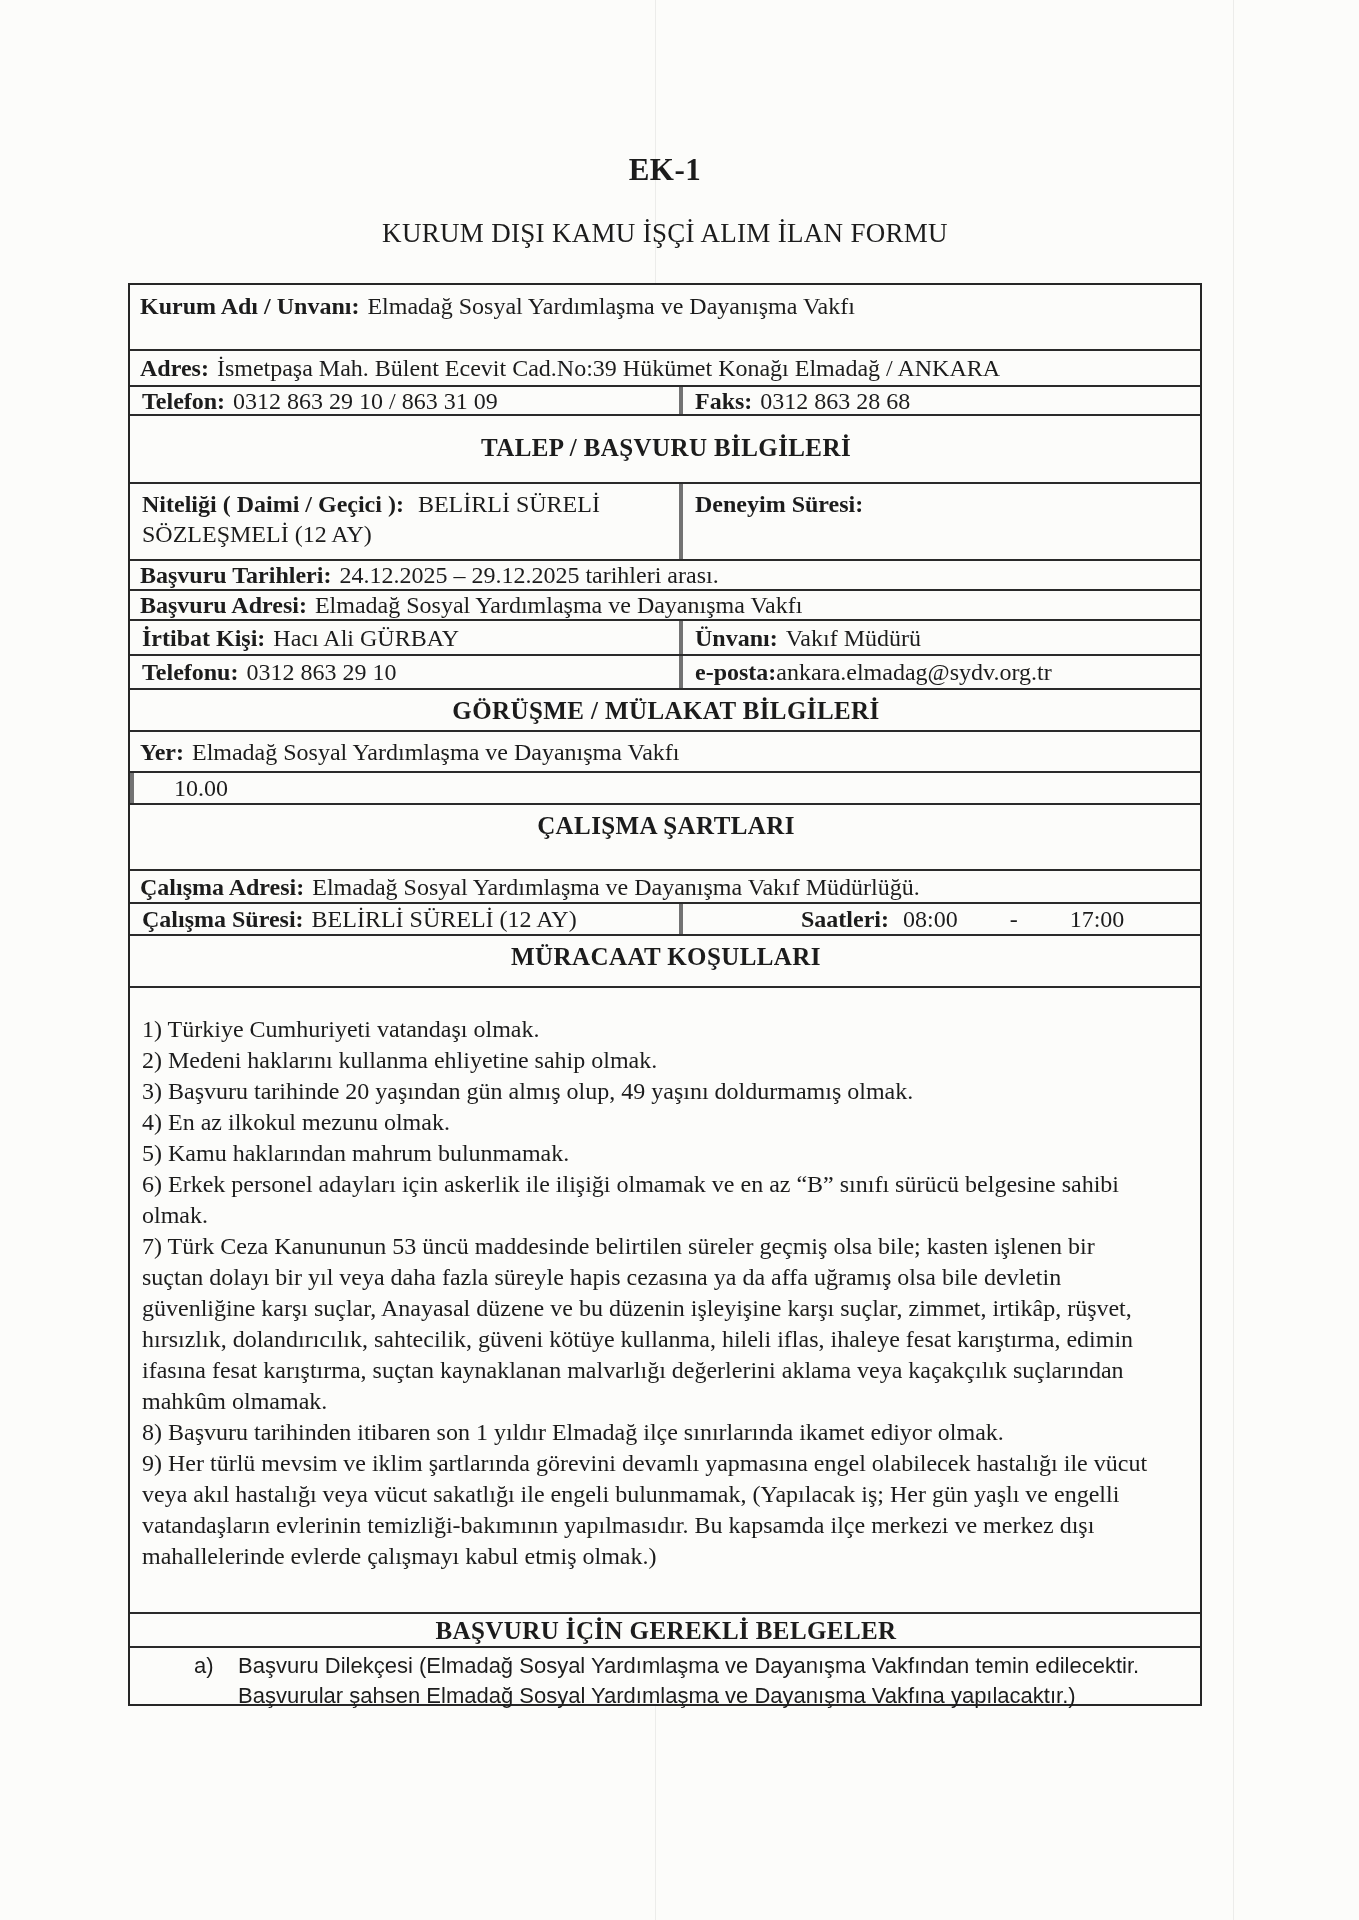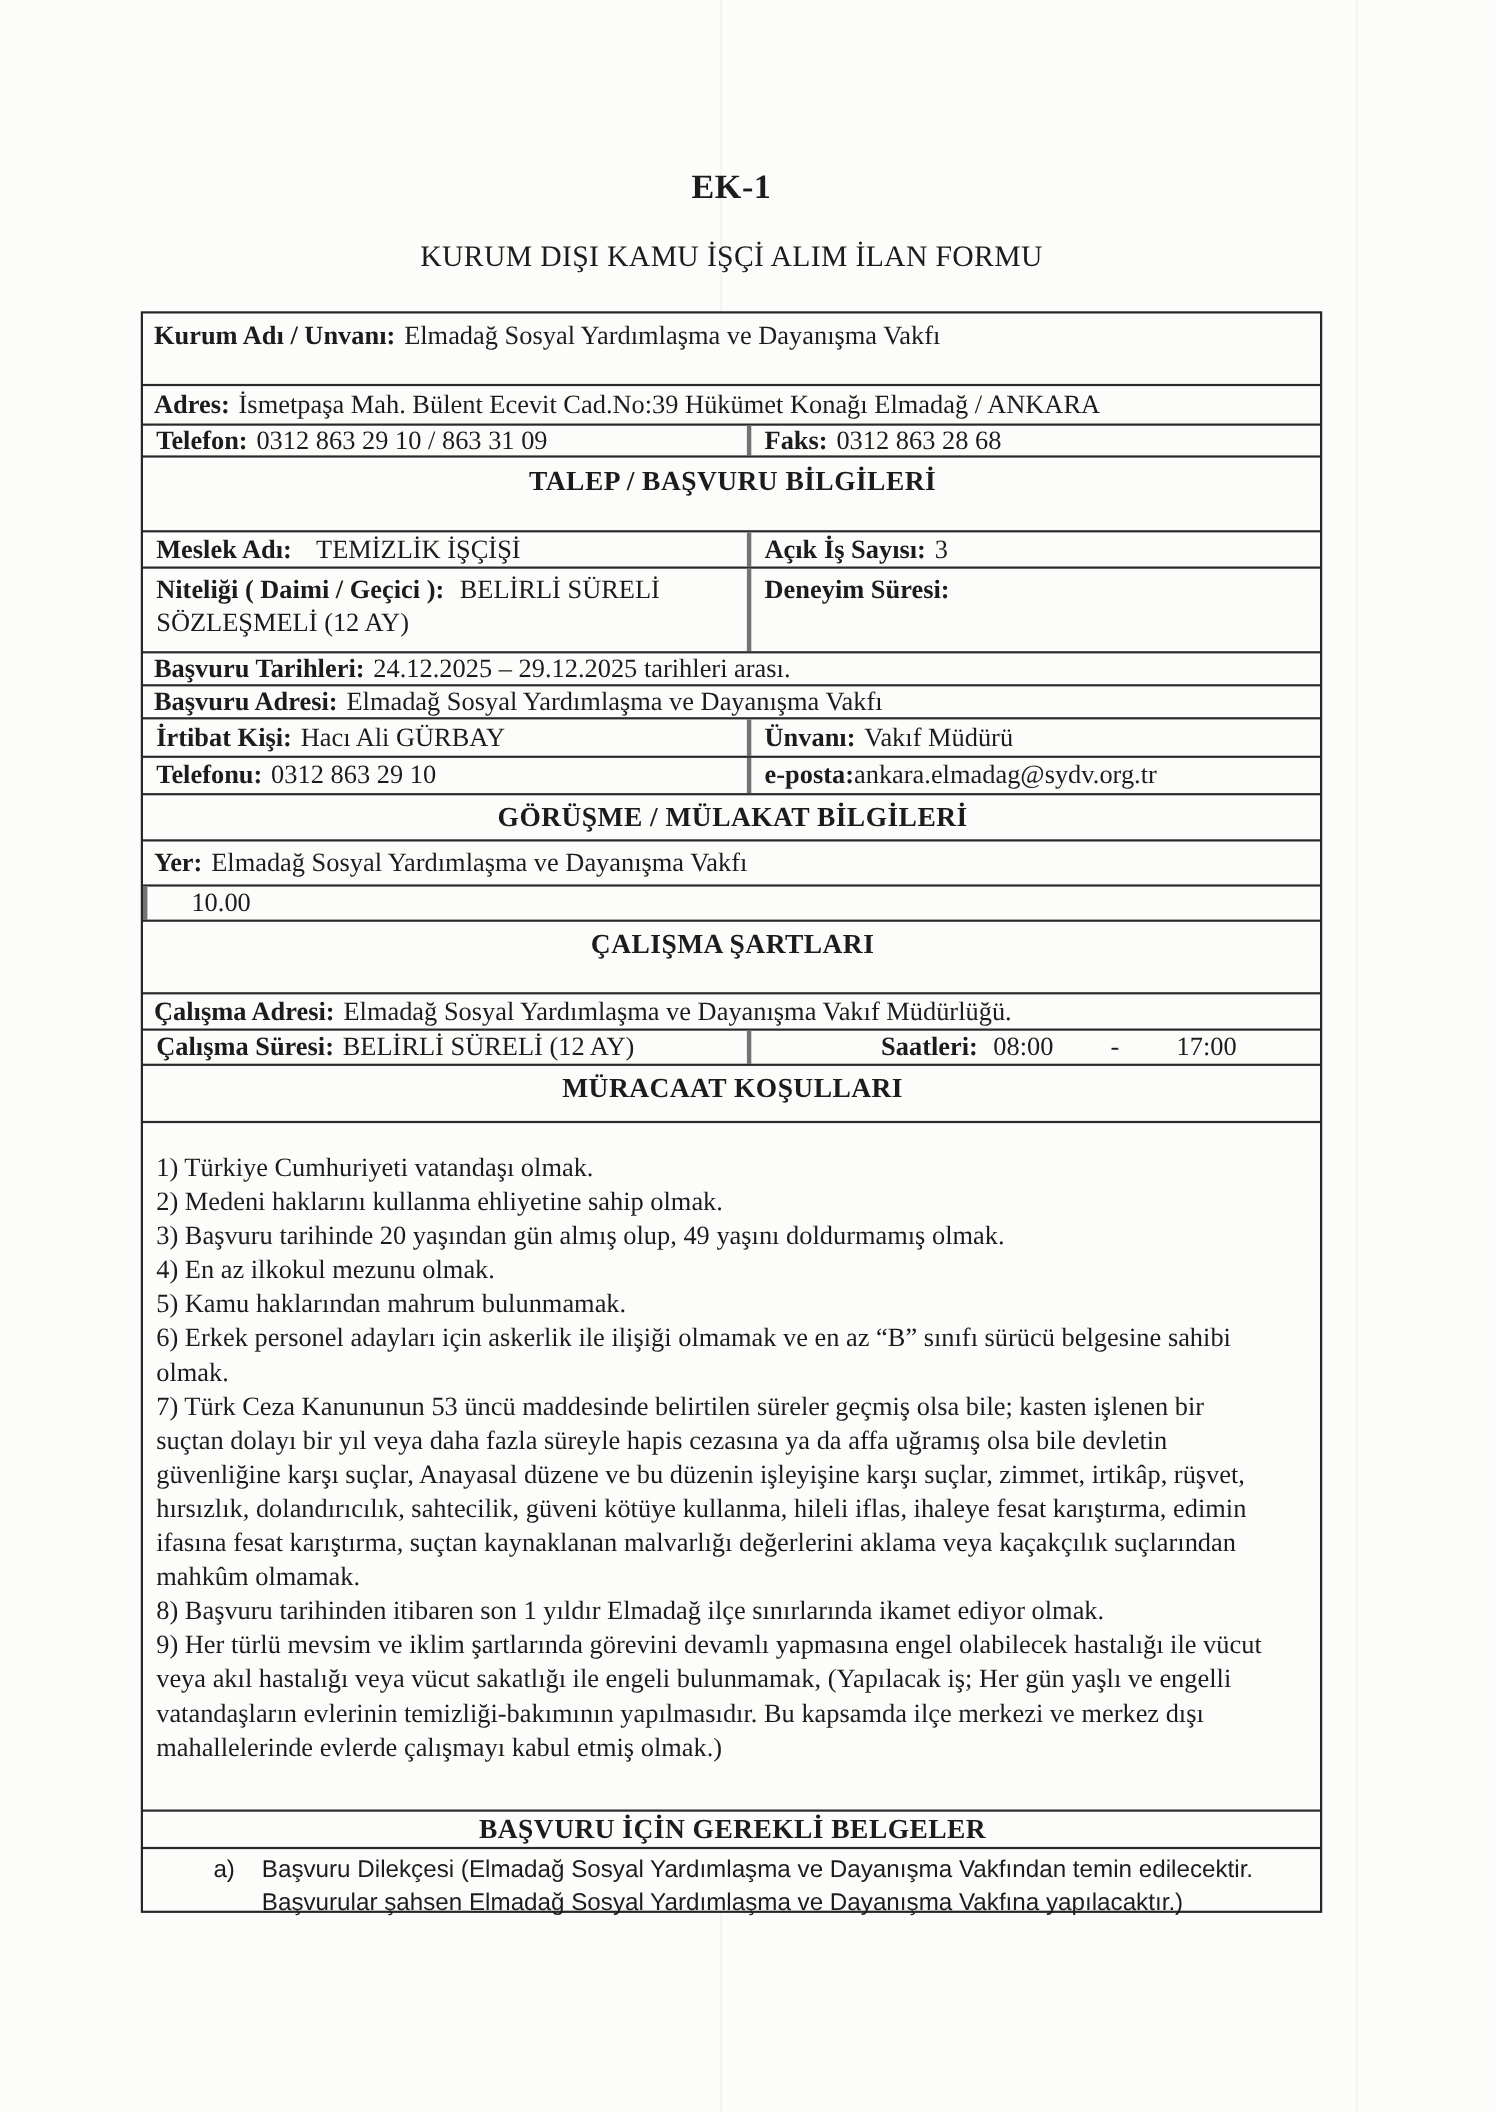--- a/index.html
+++ b/index.html
@@ -50,21 +50,21 @@
   .sec-head {
     justify-content:center; align-items:flex-start;
     font-weight:bold; font-size:25px; letter-spacing:.4px;
     text-align:center;
   }
 
   
   .r-kurum    { height:64px; padding-top:6px; }
   .r-adres    { height:36px; }
   .r-tel      { height:29px; }
-  .r-talep    { height:68px; padding-top:7px; }
+  .r-talep    { height:68px; padding-top:17px; }
   .r-meslek   { height:33px; }
   .r-nitelik  { height:77px; }
   .r-nitelik .cell { padding-top:5px; }
   .r-nitelik .c-left { display:block; padding-right:60px; }
   .r-btar     { height:30px; }
   .r-badres   { height:30px; }
   .r-irtibat  { height:35px; }
   .r-telposta { height:34px; }
   .r-gorusme  { height:42px; padding-top:6px; }
   .r-yer      { height:41px; }
@@ -117,30 +117,20 @@
         <span class="val">0312 863 29 10 / 863 31 09</span>
       </div>
       <div class="cell c-right">
         <span class="lbl">Faks:</span>
         <span class="val">0312 863 28 68</span>
       </div>
     </div>
 
     <div class="row sec-head r-talep">TALEP / BAŞVURU BİLGİLERİ</div>
 
-    <div class="row split r-meslek">
-      <div class="cell c-left">
-        <span class="lbl">Meslek Adı:</span>
-        <span class="val widegap">TEMİZLİK İŞÇİŞİ</span>
-      </div>
-      <div class="cell c-right">
-        <span class="lbl">Açık İş Sayısı:</span>
-        <span class="val">3</span>
-      </div>
-    </div>
 
     <div class="row split r-nitelik">
       <div class="cell c-left top">
         <span class="lbl">Niteliği ( Daimi / Geçici ):</span>
         <span class="val">BELİRLİ SÜRELİ SÖZLEŞMELİ (12 AY)</span>
       </div>
       <div class="cell c-right top">
         <span class="lbl">Deneyim Süresi:</span>
         <span class="val"></span>
       </div>

